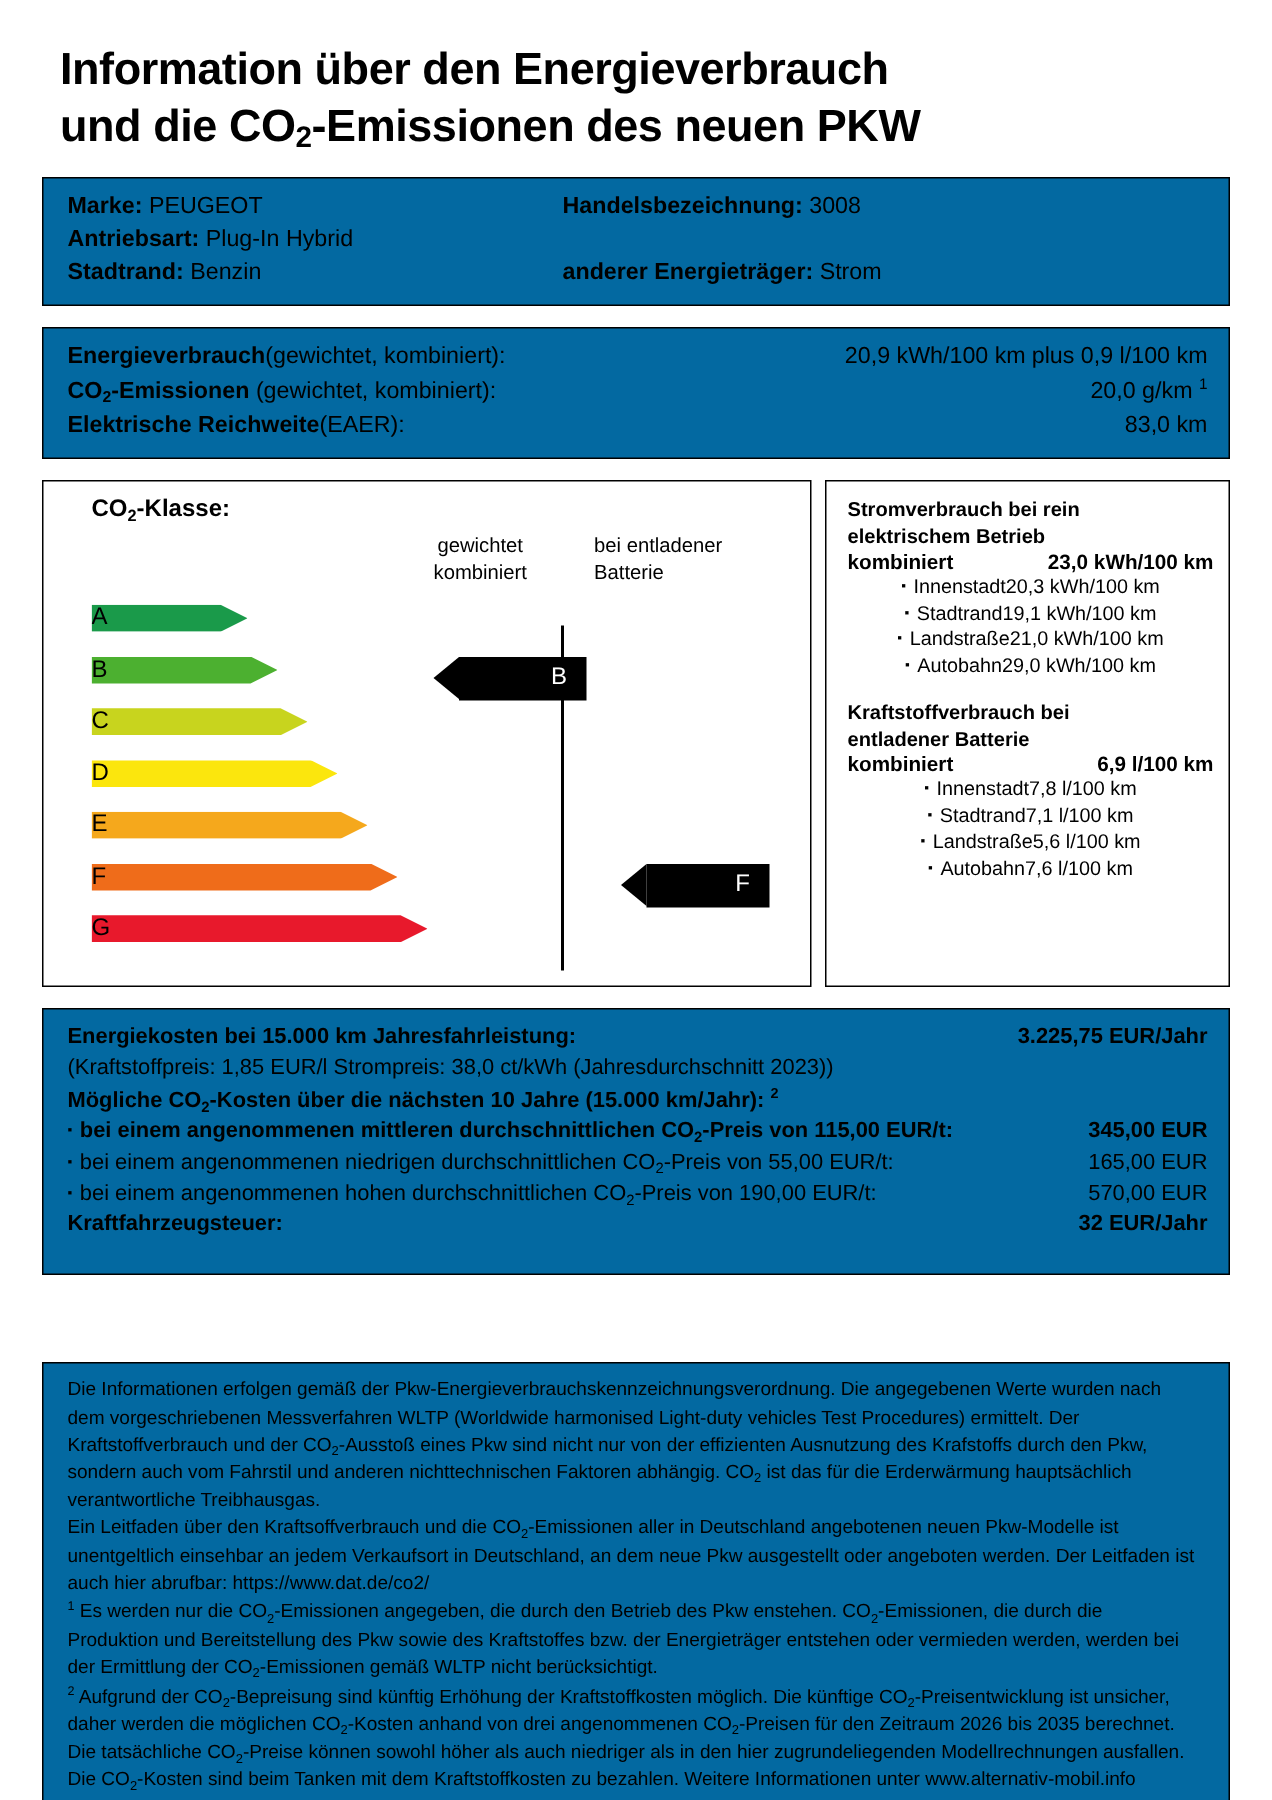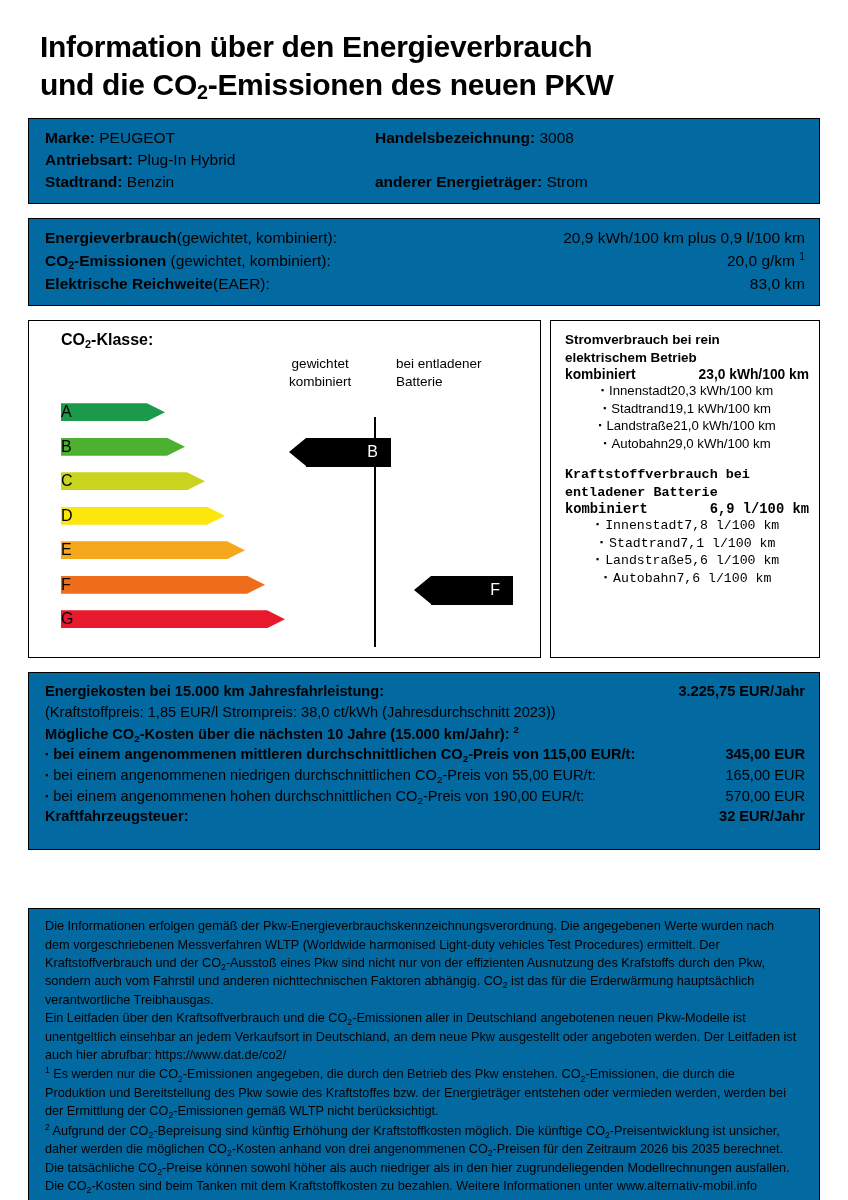--- a/index.html
+++ b/index.html
@@ -56,21 +56,21 @@
     border-top: 14.5px solid transparent; border-bottom: 14.5px solid transparent; border-right: 17px solid #000; }
   .arrow-blk span { color: #fff; font-size: 16px; }
 
   
   .wbox { flex: 1; border: 1.6px solid #000; padding: 10px 10px 10px 14px; height: 338px; font-size: 13.2px; }
   .w-title { font-size: 16px; font-weight: bold; margin-bottom: 14px; }
   .w-head { font-weight: bold; font-size: 13.4px; line-height: 1.3; }
   .w-comb { display: flex; justify-content: space-between; font-weight: bold; font-size: 13.8px; margin-top: 1px; }
   .w-item { display: flex; justify-content: center; line-height: 1.33; }
   .w-item .nm::before { content: "▪"; font-size: 9px; position: relative; top: -2px; margin-right: 5px; }
-  .w-sec2 { margin-top: 14px; font-family: Liberation Mono, monospace; }
+  .w-sec2 { margin-top: 14px; }
 
   
   .costs { padding: 8px 14px 22px 16px; font-size: 14.6px; line-height: 1.42; }
   .c-row { display: flex; align-items: baseline; }
   .c-row .k { flex: 1; }
   .c-row .v { white-space: nowrap; }
   .bold { font-weight: bold; }
   .bullet::before { content: "▪"; font-size: 9px; position: relative; top: -2px; margin-right: 5px; }
 
   

